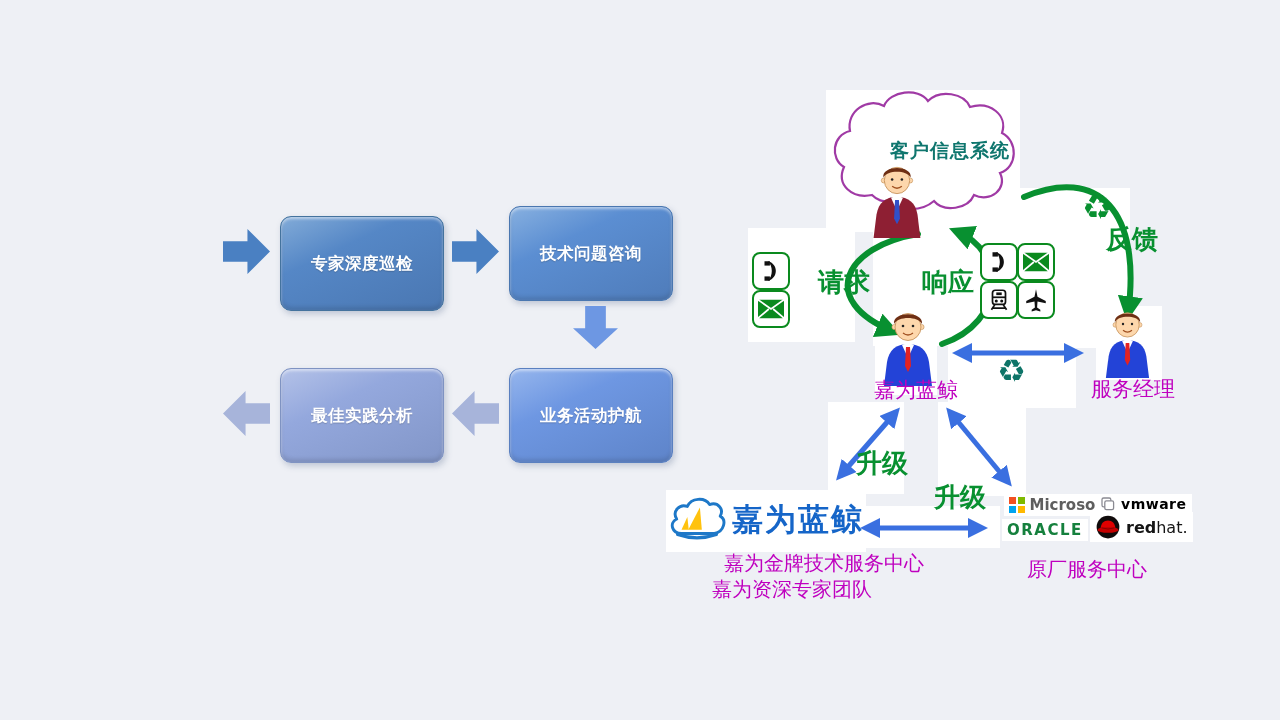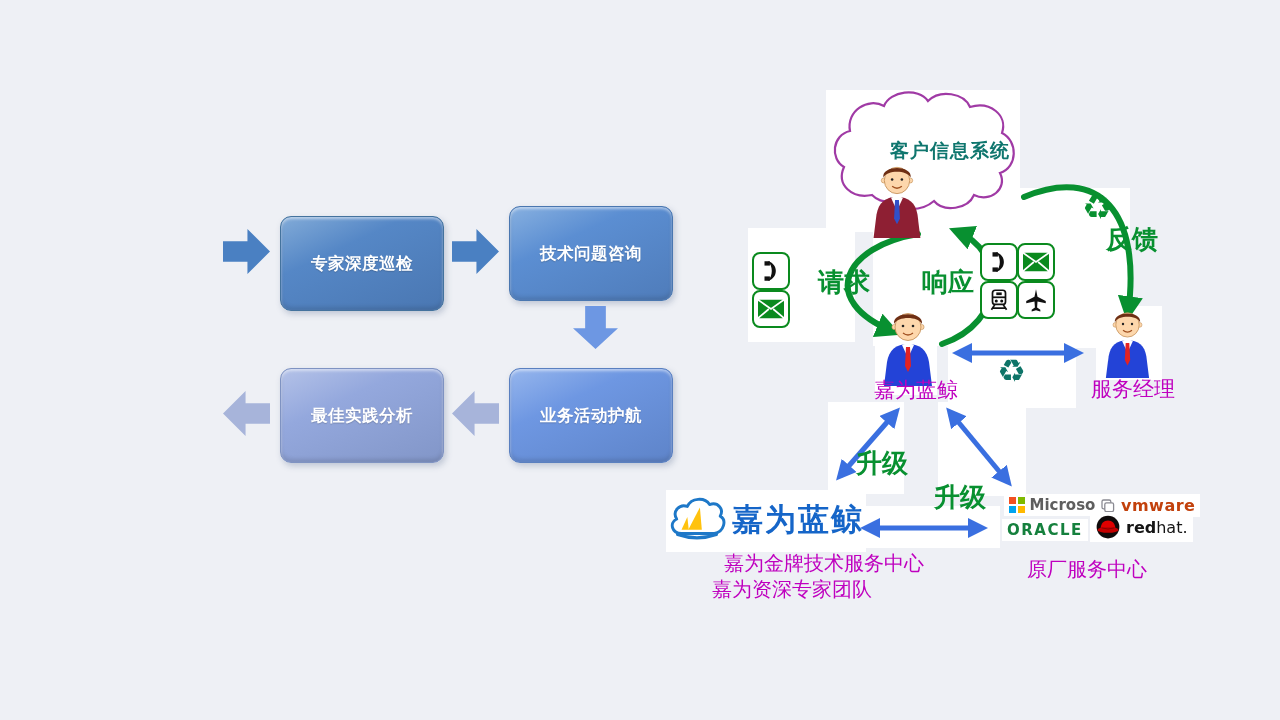--- a/index.html
+++ b/index.html
@@ -82,21 +82,21 @@
   .cap2{left:672px;top:576px;width:240px;}
   .cap3{left:1012px;top:556px;width:150px;}
 
   .vendor{position:absolute;z-index:5;display:flex;align-items:center;gap:5px;background:#fff;padding:2px 5px;}
   .v-ms{left:1004px;top:494px;}
   .ms-grid{display:grid;grid-template-columns:7px 7px;grid-template-rows:7px 7px;gap:1.5px;}
   .ms-grid i{display:block;}
   .ms-sq1{background:#f25022;}.ms-sq2{background:#7fba00;}.ms-sq3{background:#00a4ef;}.ms-sq4{background:#ffb900;}
   .ms-text{color:#5e5e5e;font-size:15px;font-weight:600;}
   .v-vm{left:1095px;top:494px;}
-  .vm-text{color:#c2410c;font-size:16px;font-weight:bold;letter-spacing:.5px;text-align:center;}
+  .vm-text{color:#000000;font-size:14px;font-weight:bold;letter-spacing:.5px;text-align:center;}
   .v-ora{left:1002px;top:519px;}
   .ora-text{color:#15803d;font-size:15px;font-weight:800;letter-spacing:1.5px;}
   .v-rh{left:1090px;top:512px;}
   .rh-text{color:#151515;font-size:16px;}
   .rh-text b{font-weight:800;}
 </style>
 </head>
 <body>
 
 <div class="canvas">

